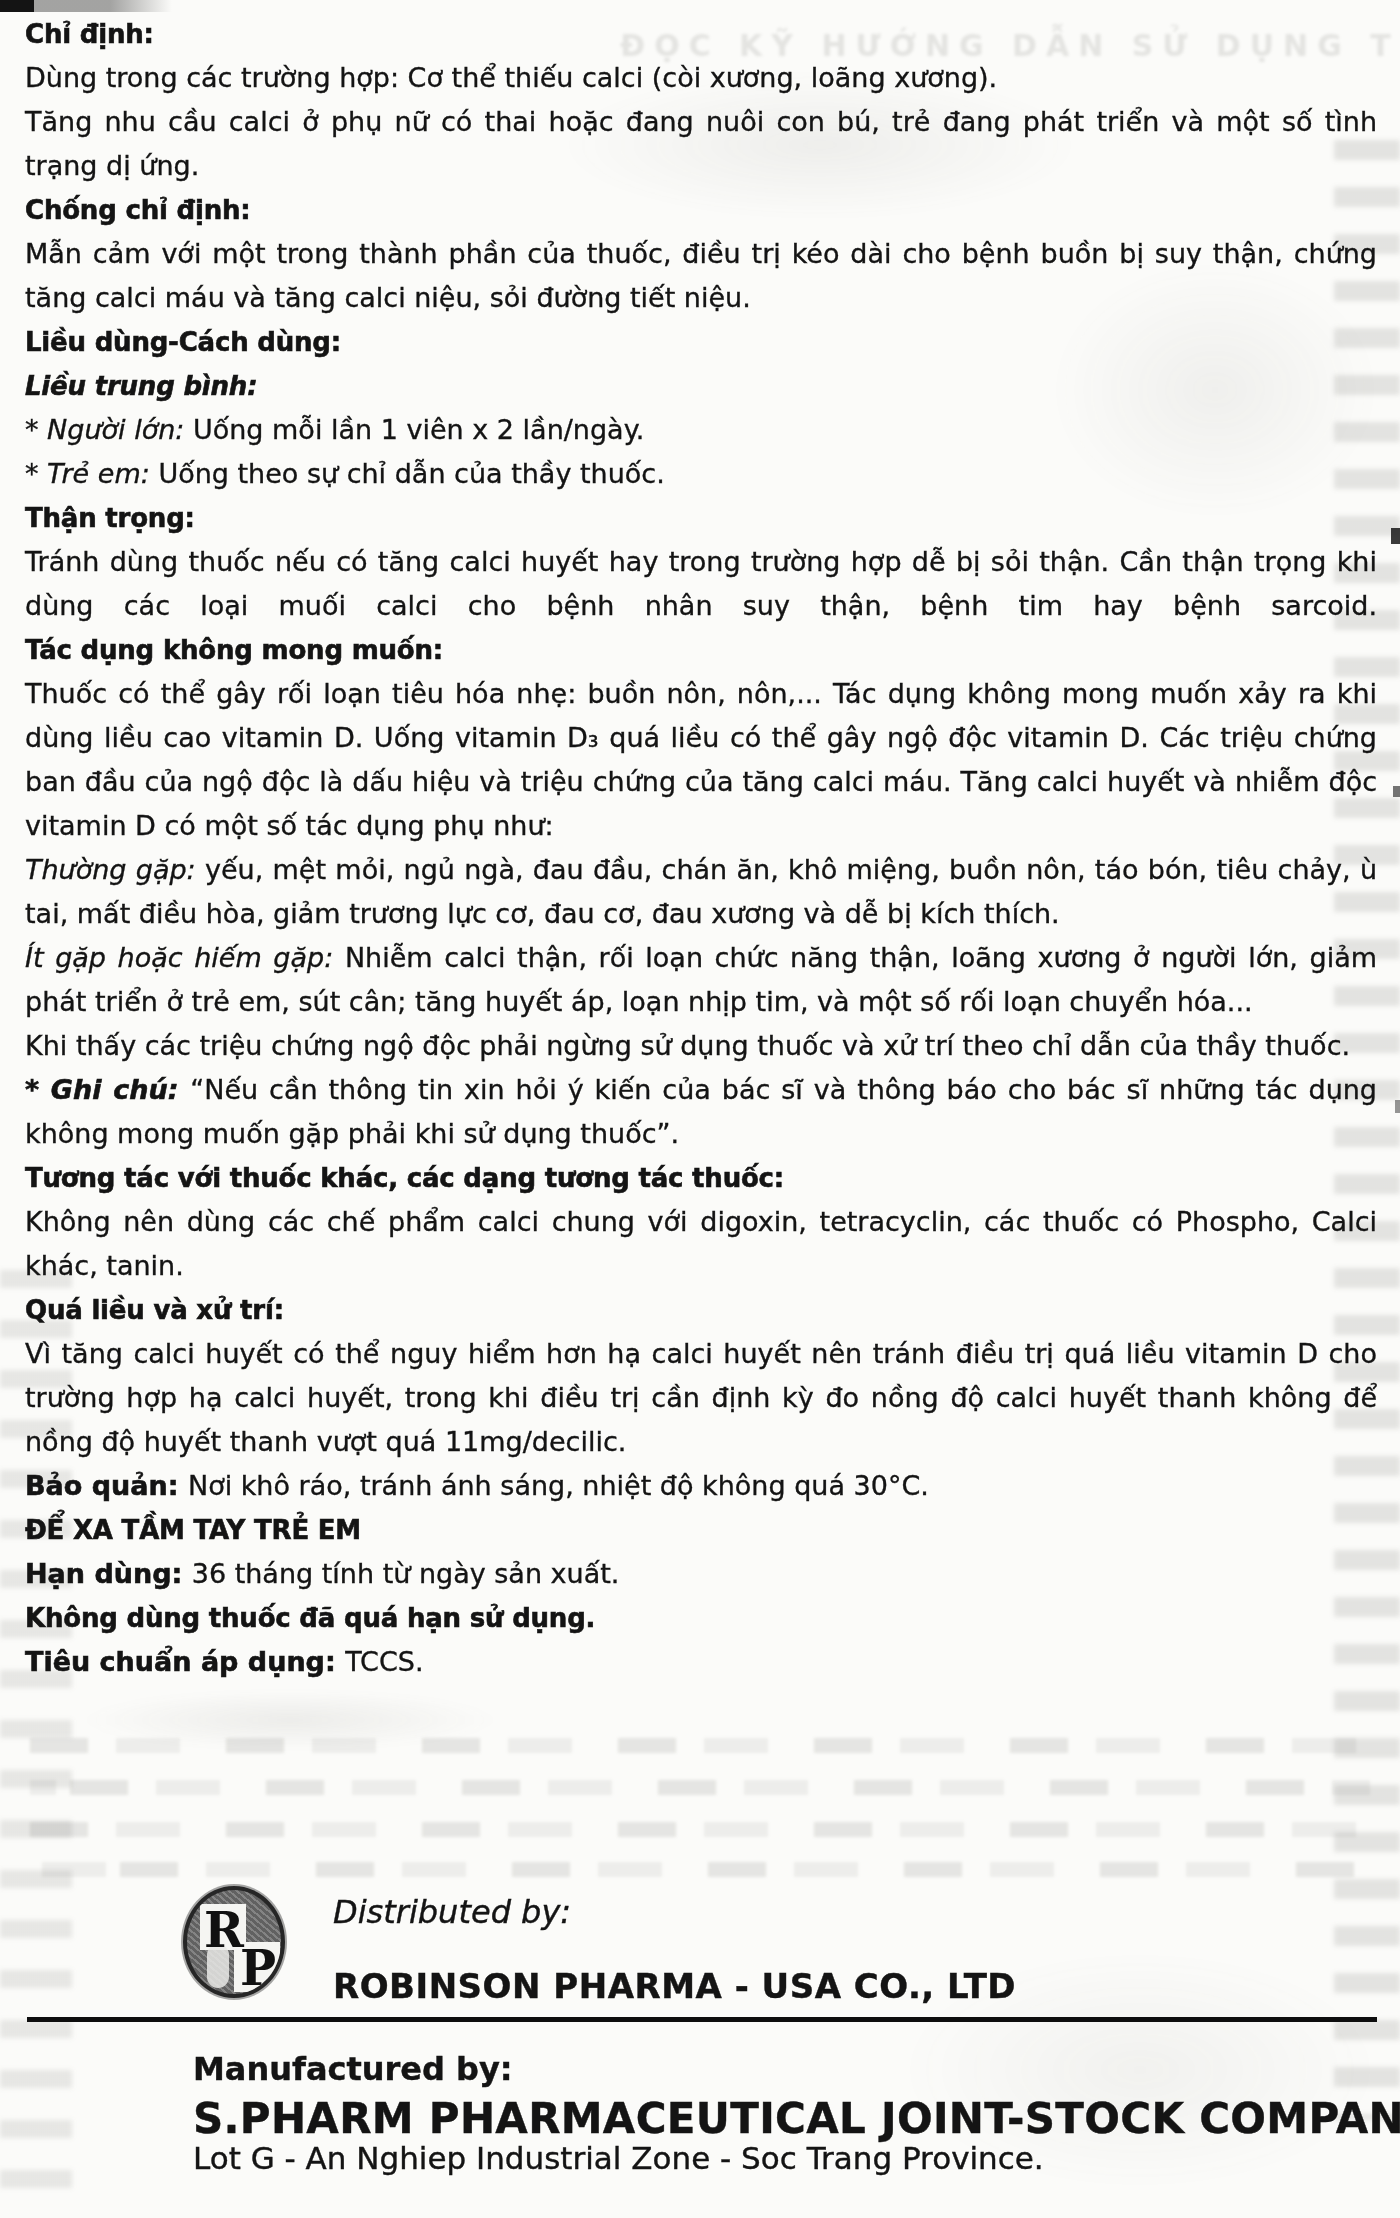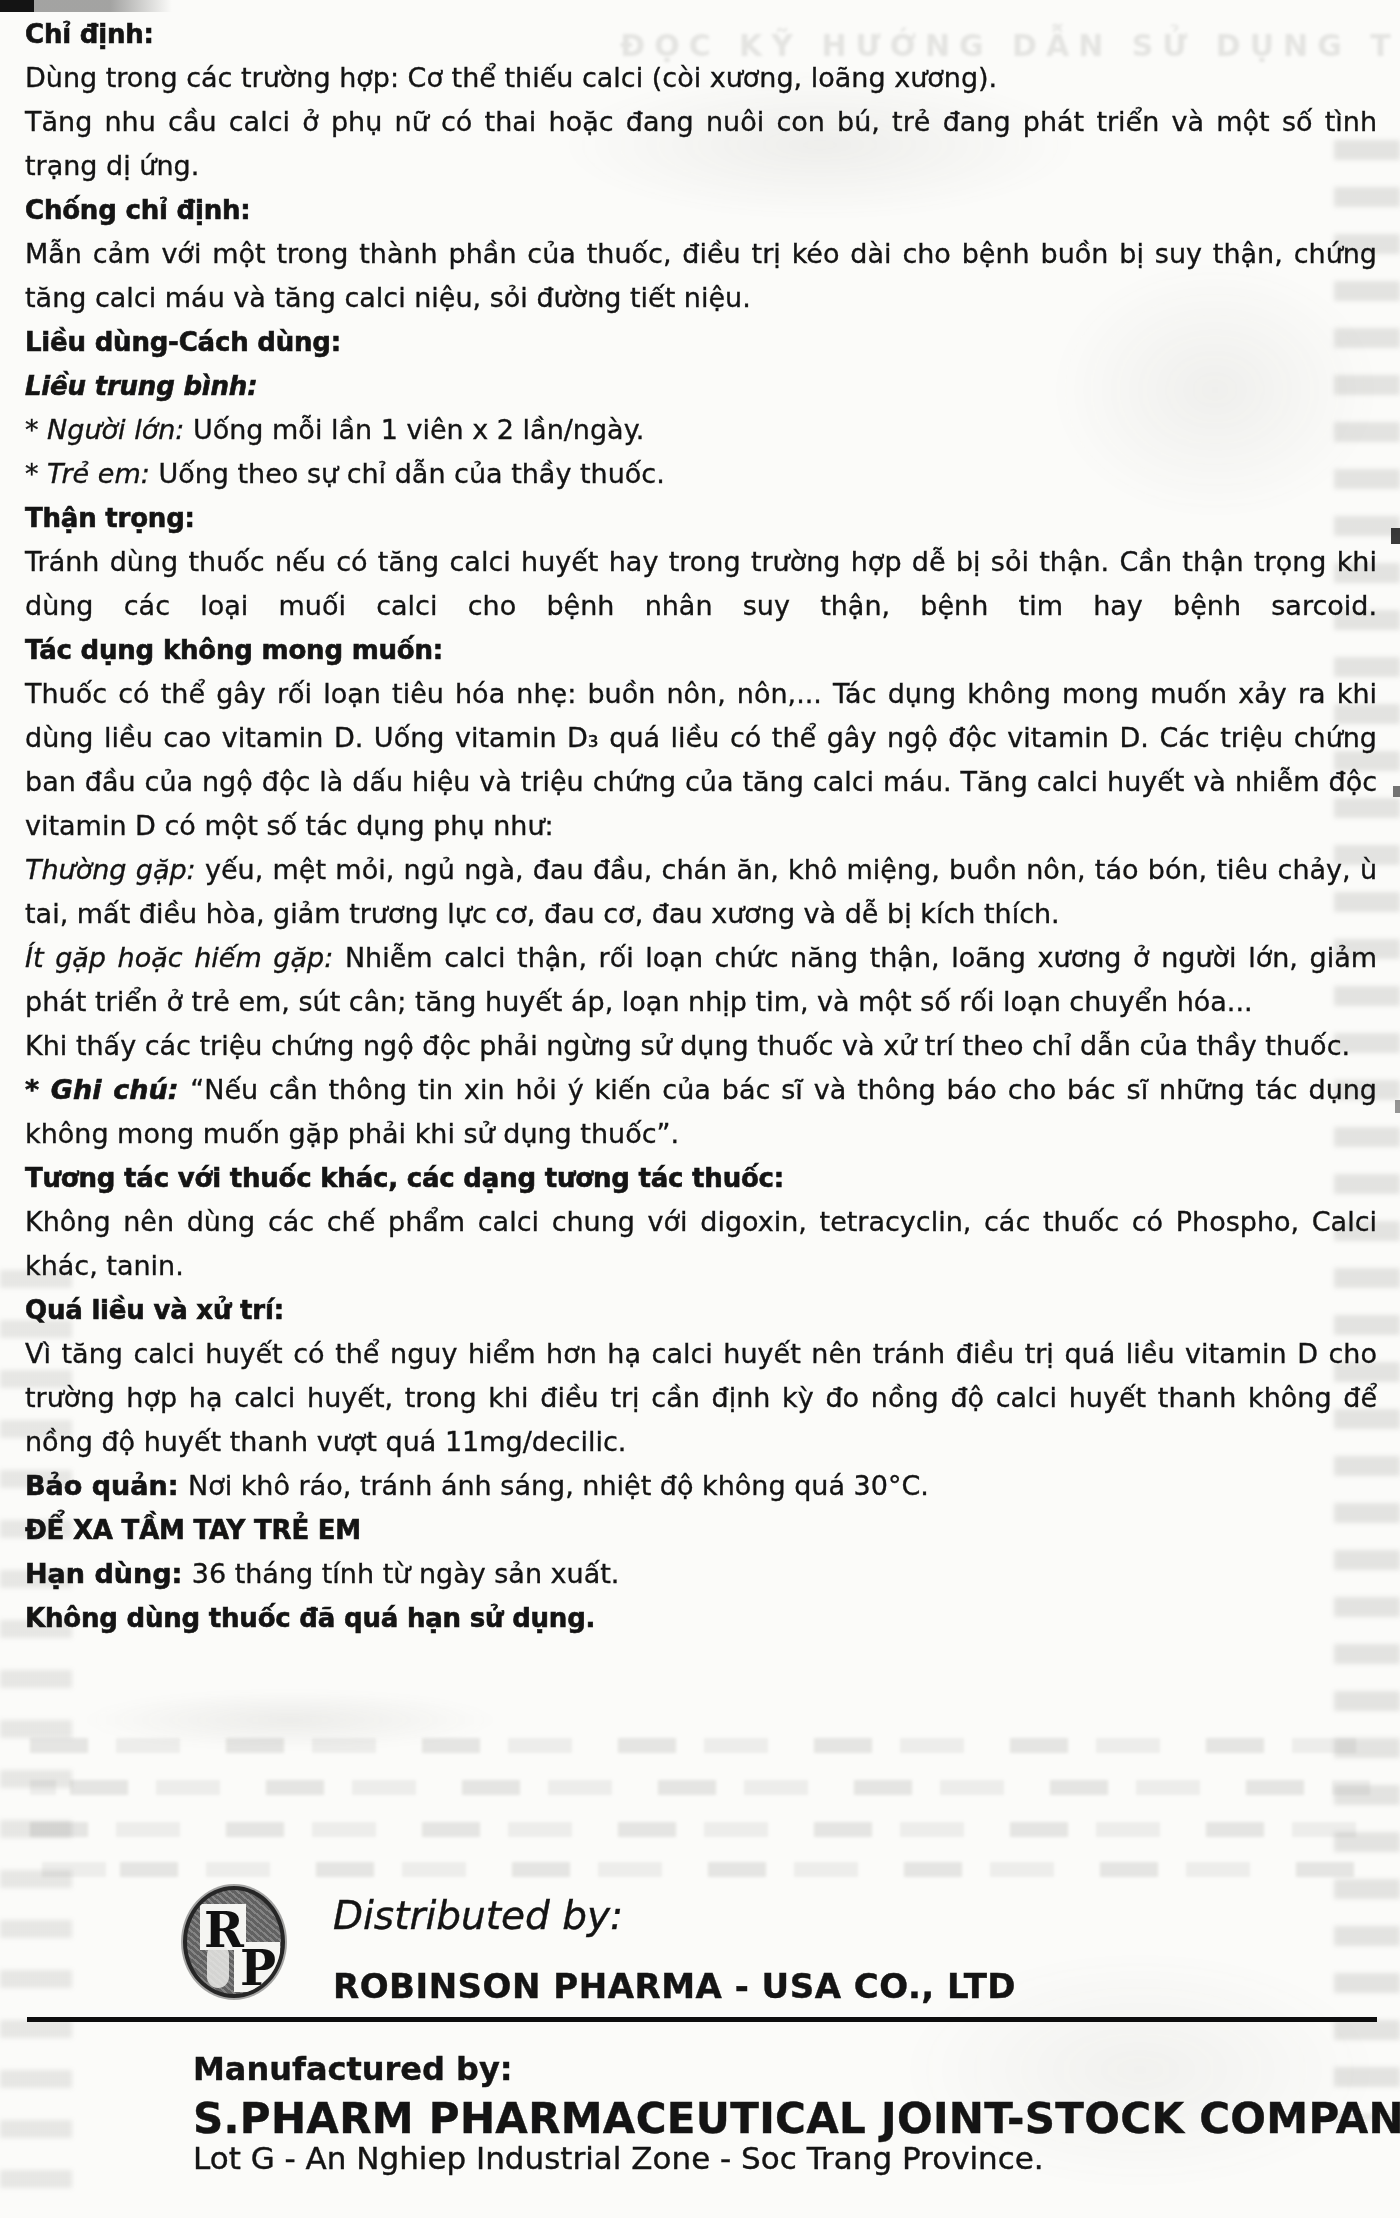--- a/index.html
+++ b/index.html
@@ -23,21 +23,21 @@
     -webkit-text-stroke:0.6px currentColor;
   }
   .heading-italic { font-style:italic; }
   .lead.italic { font-style:italic; }
   .lead.bold { font-weight:700; -webkit-text-stroke:0.6px currentColor; }
   .lead.bold-italic { font-weight:700; font-style:italic; -webkit-text-stroke:0.6px currentColor; }
   .last-justify { text-align-last:justify; }
 
   
   .footer-text { position:absolute; -webkit-text-stroke:0.4px currentColor; white-space:nowrap; }
-  .distributed-label { left:333px; top:1893px; font-size:39px; font-style:italic; }
+  .distributed-label { left:333px; top:1893px; font-size:32px; font-style:italic; }
   .distributor-name  { left:333px; top:1945px; font-size:34px; font-weight:700; letter-spacing:0.5px;margin-top:21px; }
   .divider { position:absolute; left:27px; top:2017px; width:1350px; height:5px; background:#0e0e0e; }
   .manufactured-label { left:193px; top:2050px; font-size:32px; font-weight:700; }
   .manufacturer-name  { left:193px; top:2094px; font-size:42px; font-weight:700; letter-spacing:0.3px; }
   .manufacturer-address { left:193px; top:2140px; font-size:31px; }
 
   
   .logo {
     position:absolute; left:183px; top:1886px; width:102px; height:112px;
     border-radius:50%;
@@ -143,20 +143,21 @@
     <p class="blk body">Khi thấy các triệu chứng ngộ độc phải ngừng sử dụng thuốc và xử trí theo chỉ dẫn của thầy thuốc.</p>
     <p class="blk body"><span class="lead bold-italic">* Ghi chú: </span>“Nếu cần thông tin xin hỏi ý kiến của bác sĩ và thông báo cho bác sĩ những tác dụng không mong muốn gặp phải khi sử dụng thuốc”.</p>
     <p class="blk heading">Tương tác với thuốc khác, các dạng tương tác thuốc:</p>
     <p class="blk body">Không nên dùng các chế phẩm calci chung với digoxin, tetracyclin, các thuốc có Phospho, Calci khác, tanin.</p>
     <p class="blk heading">Quá liều và xử trí:</p>
     <p class="blk body">Vì tăng calci huyết có thể nguy hiểm hơn hạ calci huyết nên tránh điều trị quá liều vitamin D cho trường hợp hạ calci huyết, trong khi điều trị cần định kỳ đo nồng độ calci huyết thanh không để nồng độ huyết thanh vượt quá 11mg/decilic.</p>
     <p class="blk body"><span class="lead bold">Bảo quản: </span>Nơi khô ráo, tránh ánh sáng, nhiệt độ không quá 30°C.</p>
     <p class="blk heading">ĐỂ XA TẦM TAY TRẺ EM</p>
     <p class="blk body"><span class="lead bold">Hạn dùng: </span>36 tháng tính từ ngày sản xuất.</p>
     <p class="blk heading">Không dùng thuốc đã quá hạn sử dụng.</p>
+    <p class="blk body"><span class="lead bold">Tiêu chuẩn áp dụng: </span>TCCS.</p>
   </div>
 
 <div class="logo">
   <span class="sq-r"></span>
   <span class="cap-u"></span>
   <span class="sq-p"></span>
   <span class="r">R</span>
   <span class="p">P</span>
 </div>
 <div class="footer-text distributed-label">Distributed by:</div>

